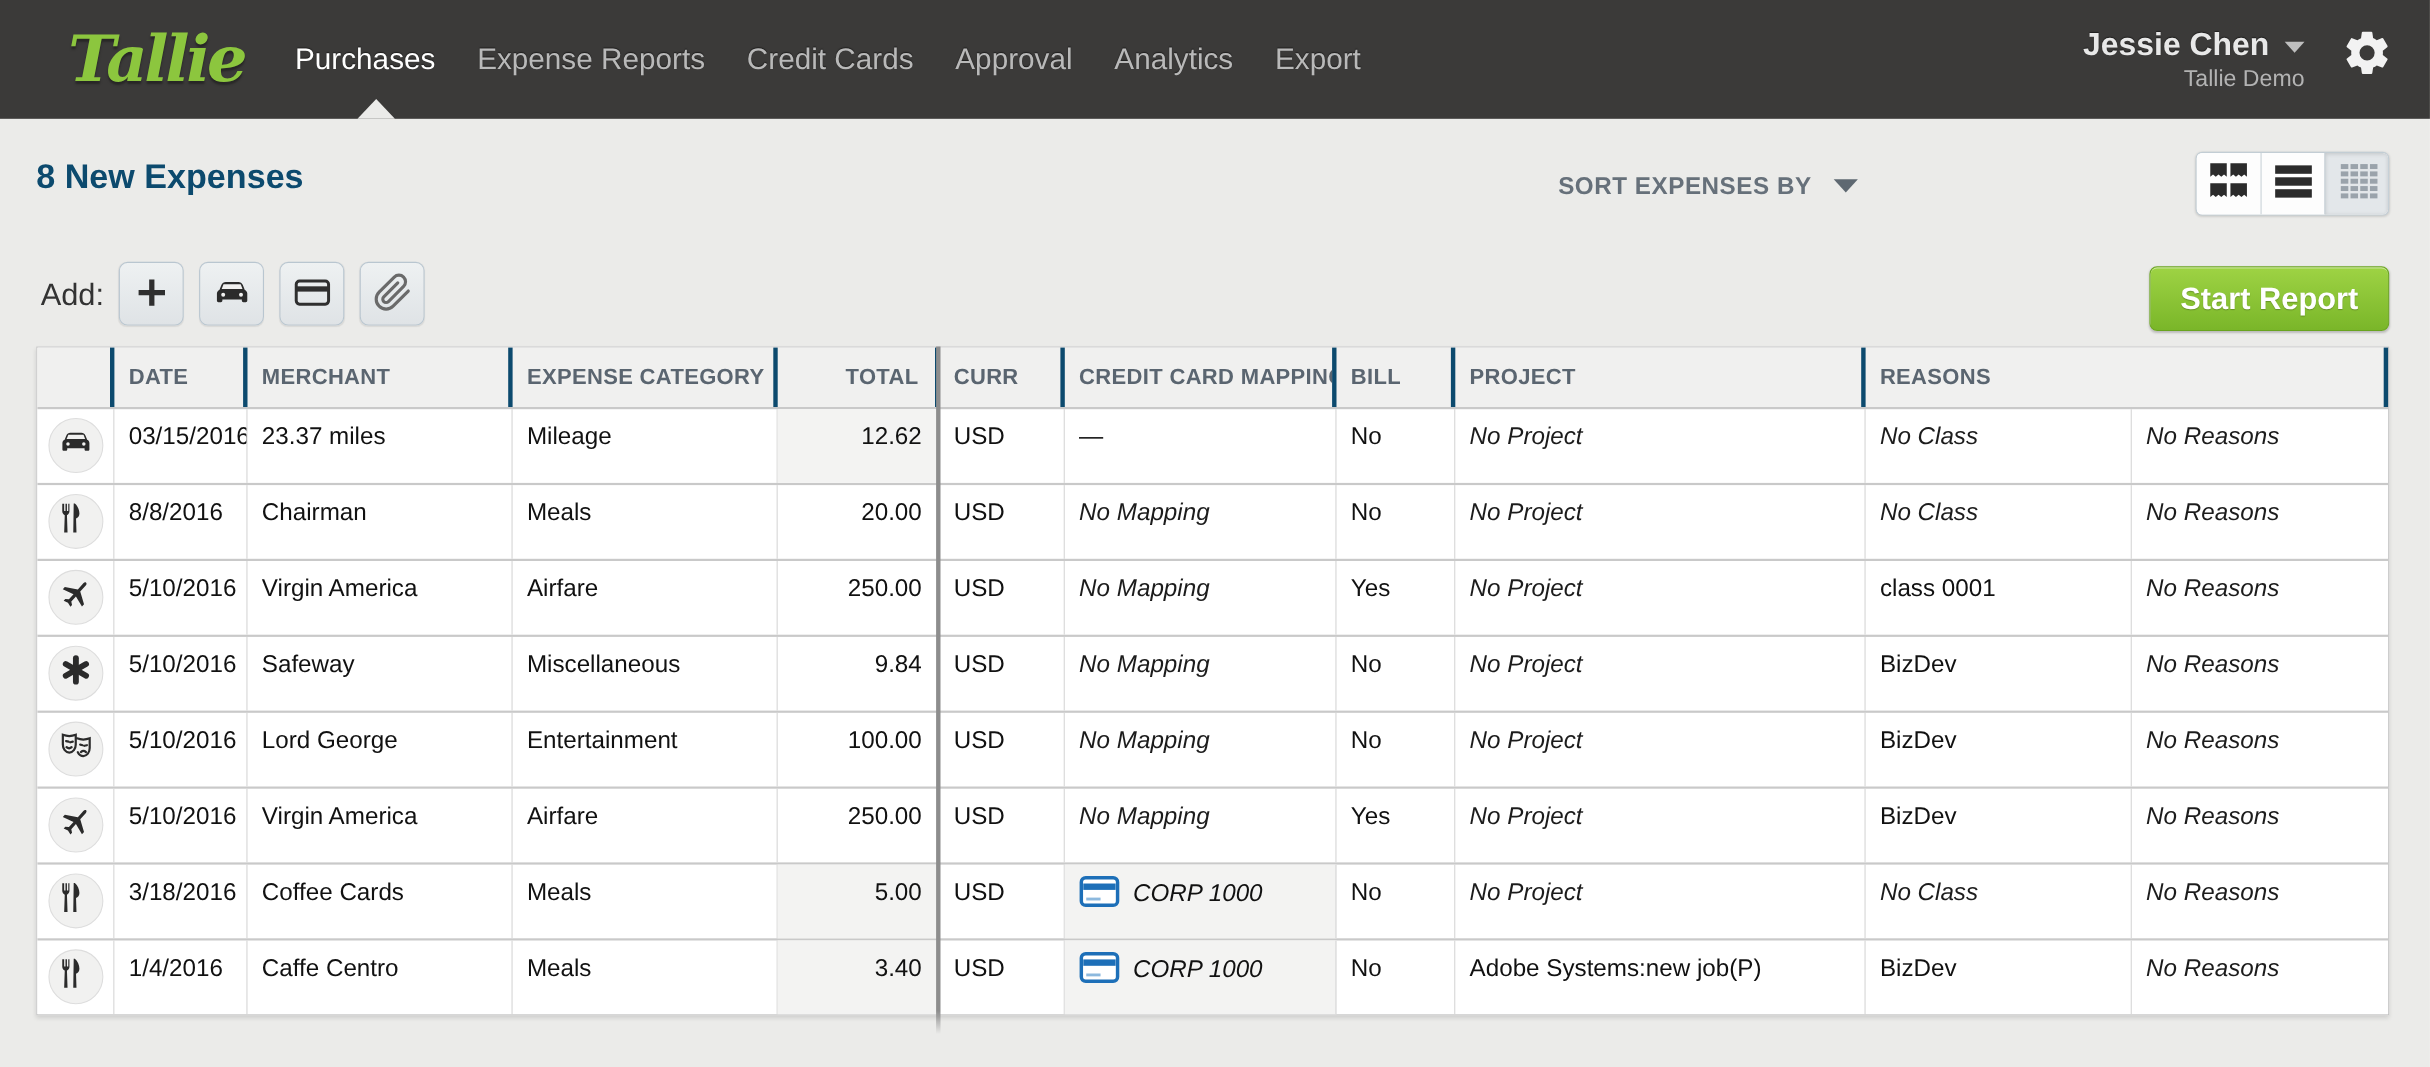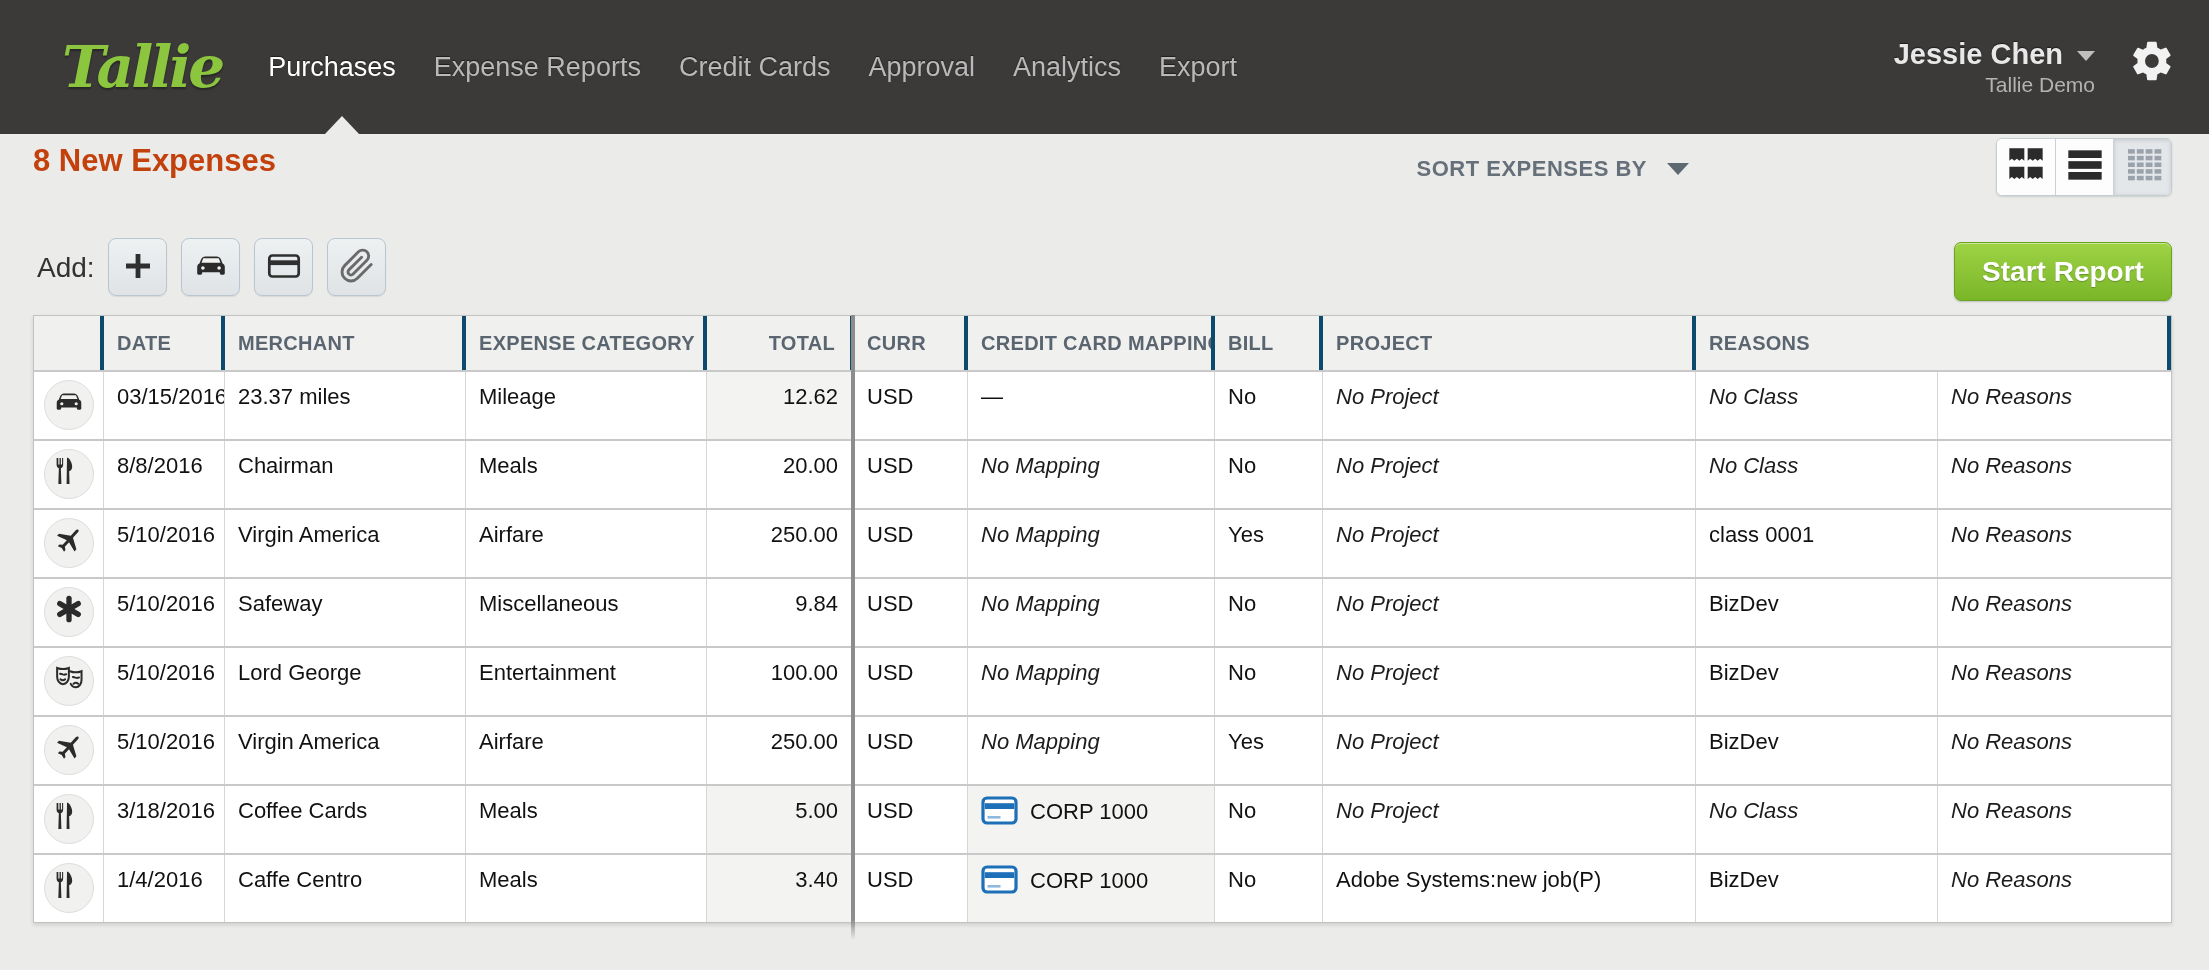--- a/index.html
+++ b/index.html
@@ -7,21 +7,21 @@
   body {
     font-family:"Liberation Sans", sans-serif;
     background:#ebebe9;
     position:relative;
     overflow:hidden;
     color:#222;
   }
 
   
   .nav {
-    position:absolute; left:0; top:0; width:2209px; height:134px;
+    position:absolute; left:0; top:0; width:2209px; height:108px;
     background:#3b3a39;
     display:flex; align-items:center;
   }
   .logo {
     font-family:"DejaVu Serif", serif;
     font-style:italic; font-weight:bold;
     font-size:58px; color:#8cc63e;
     margin-left:62px; letter-spacing:-3px;
     text-shadow:0 2px 2px rgba(0,0,0,.35);
   }
@@ -43,21 +43,21 @@
   .user-block { text-align:right; }
   .user-line { display:flex; align-items:center; gap:14px; justify-content:flex-end; }
   .user-name { font-size:29px; font-weight:bold; color:#e8e8e8; text-shadow:0 -1px 1px rgba(0,0,0,.5); }
   .user-caret { width:0; height:0; border-left:9px solid transparent; border-right:9px solid transparent; border-top:10px solid #bfbfbf; margin-top:4px; }
   .user-org { font-size:21px; color:#b3b3b3; margin-top:2px; }
   .gear { width:46px; height:46px; cursor:pointer; }
 
   
   .page-title {
     position:absolute; left:33px; top:143px;
-    font-size:31px; font-weight:bold; color:#c2410c;
+    font-size:31px; font-weight:bold; color:#0c4a6e;
   }
   .sort-by {
     position:absolute; top:156px; right:520px;
     display:flex; align-items:center; gap:20px; cursor:pointer;margin-left:15px;
   }
   .sort-label { font-size:22px; font-weight:bold; color:#66707a; letter-spacing:.5px; }
   .sort-caret { width:0; height:0; border-left:11px solid transparent; border-right:11px solid transparent; border-top:12px solid #5e6871; }
   .view-toggle {
     position:absolute; top:138px; right:37px;
     display:flex; border:1px solid #c2cdd4; border-radius:6px;
@@ -130,21 +130,21 @@
   .cell.italic { font-style:italic; color:#1c1c1c; }
   .icon-circle {
     width:50px; height:50px; border-radius:50%;
     background:#f1f1f0; border:1px solid #dddddd;
     margin:8px auto 0 auto;
     display:flex; align-items:center; justify-content:center;
   }
   .icon-circle svg { width:32px; height:32px; }
   .map-wrap { display:flex; align-items:flex-start; gap:12px; }
   .map-wrap svg { width:37px; height:29px; flex:none; margin-top:-2px; }
-  .map-label { padding-top:1px; }
+  .map-label { padding-top:1px;font-style:italic; }
 
   .freeze-divider {
     position:absolute; left:851px; top:315px; width:4px; height:625px;
     background:linear-gradient(to bottom, #8d8d8d 0px, #8d8d8d 604px, rgba(141,141,141,0) 625px);
     pointer-events:none;
   }
 </style>
 </head>
 <body>
 

